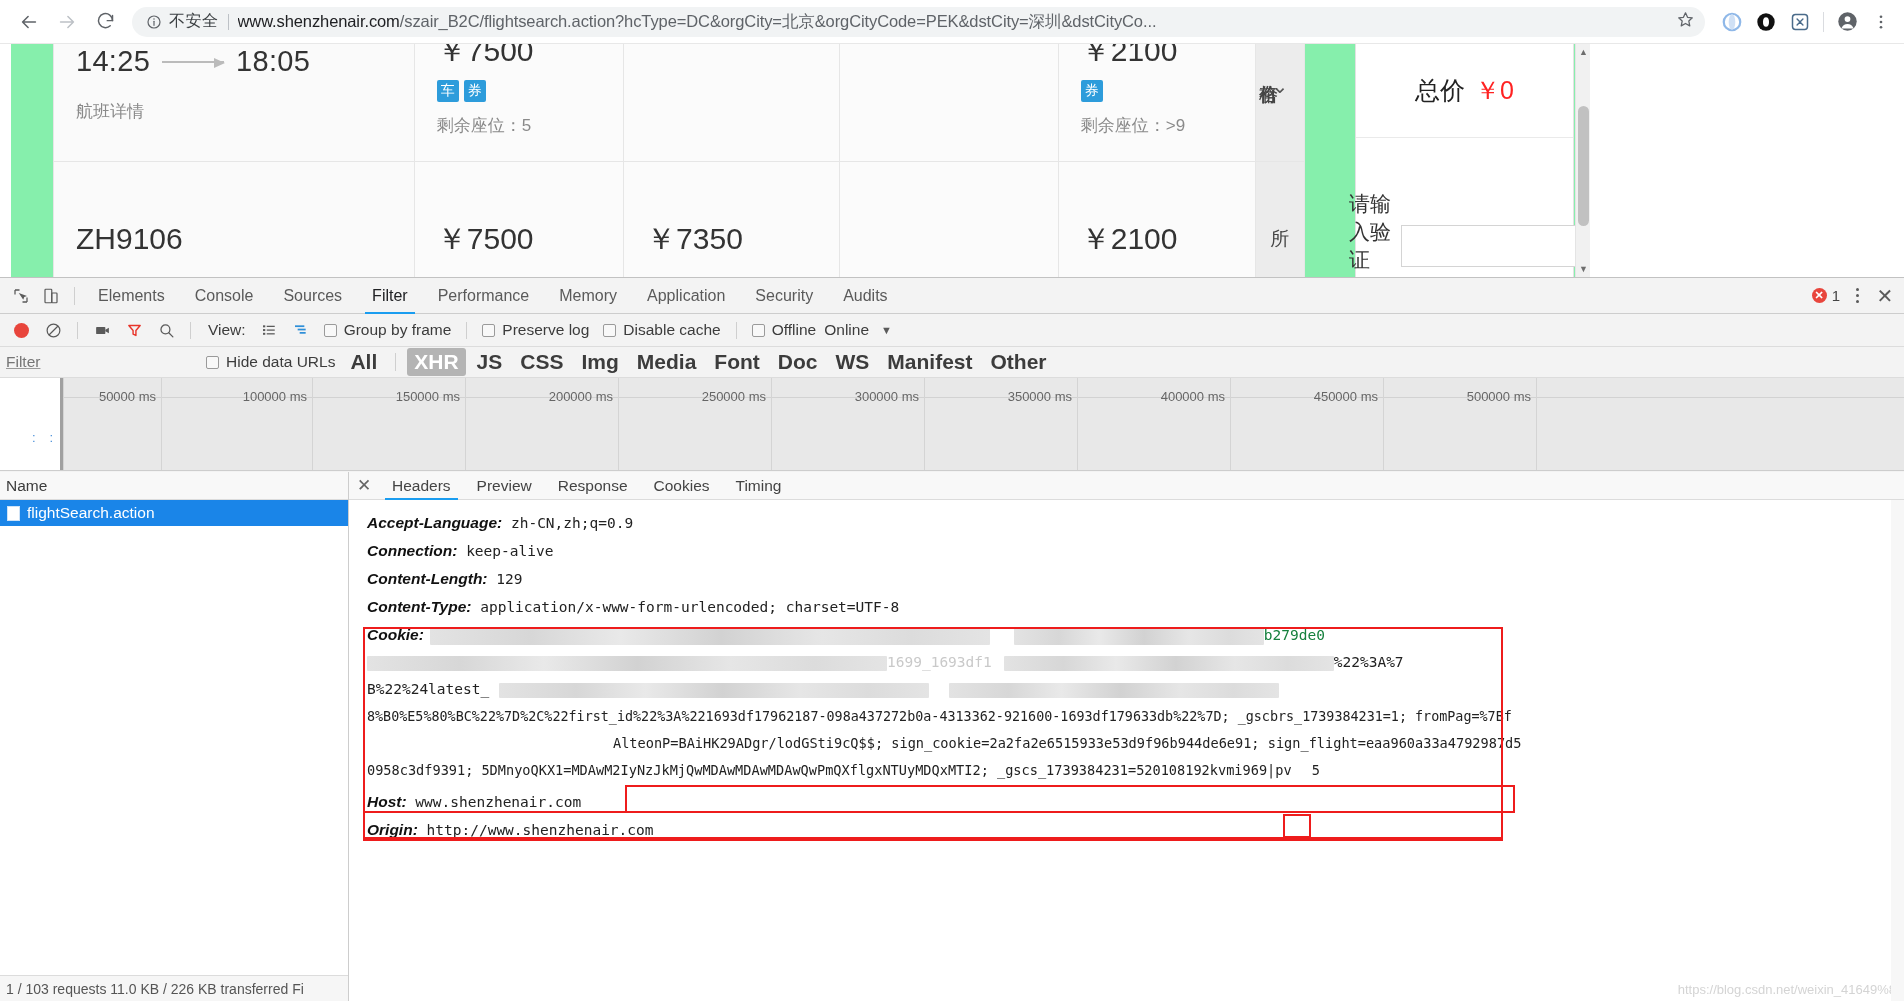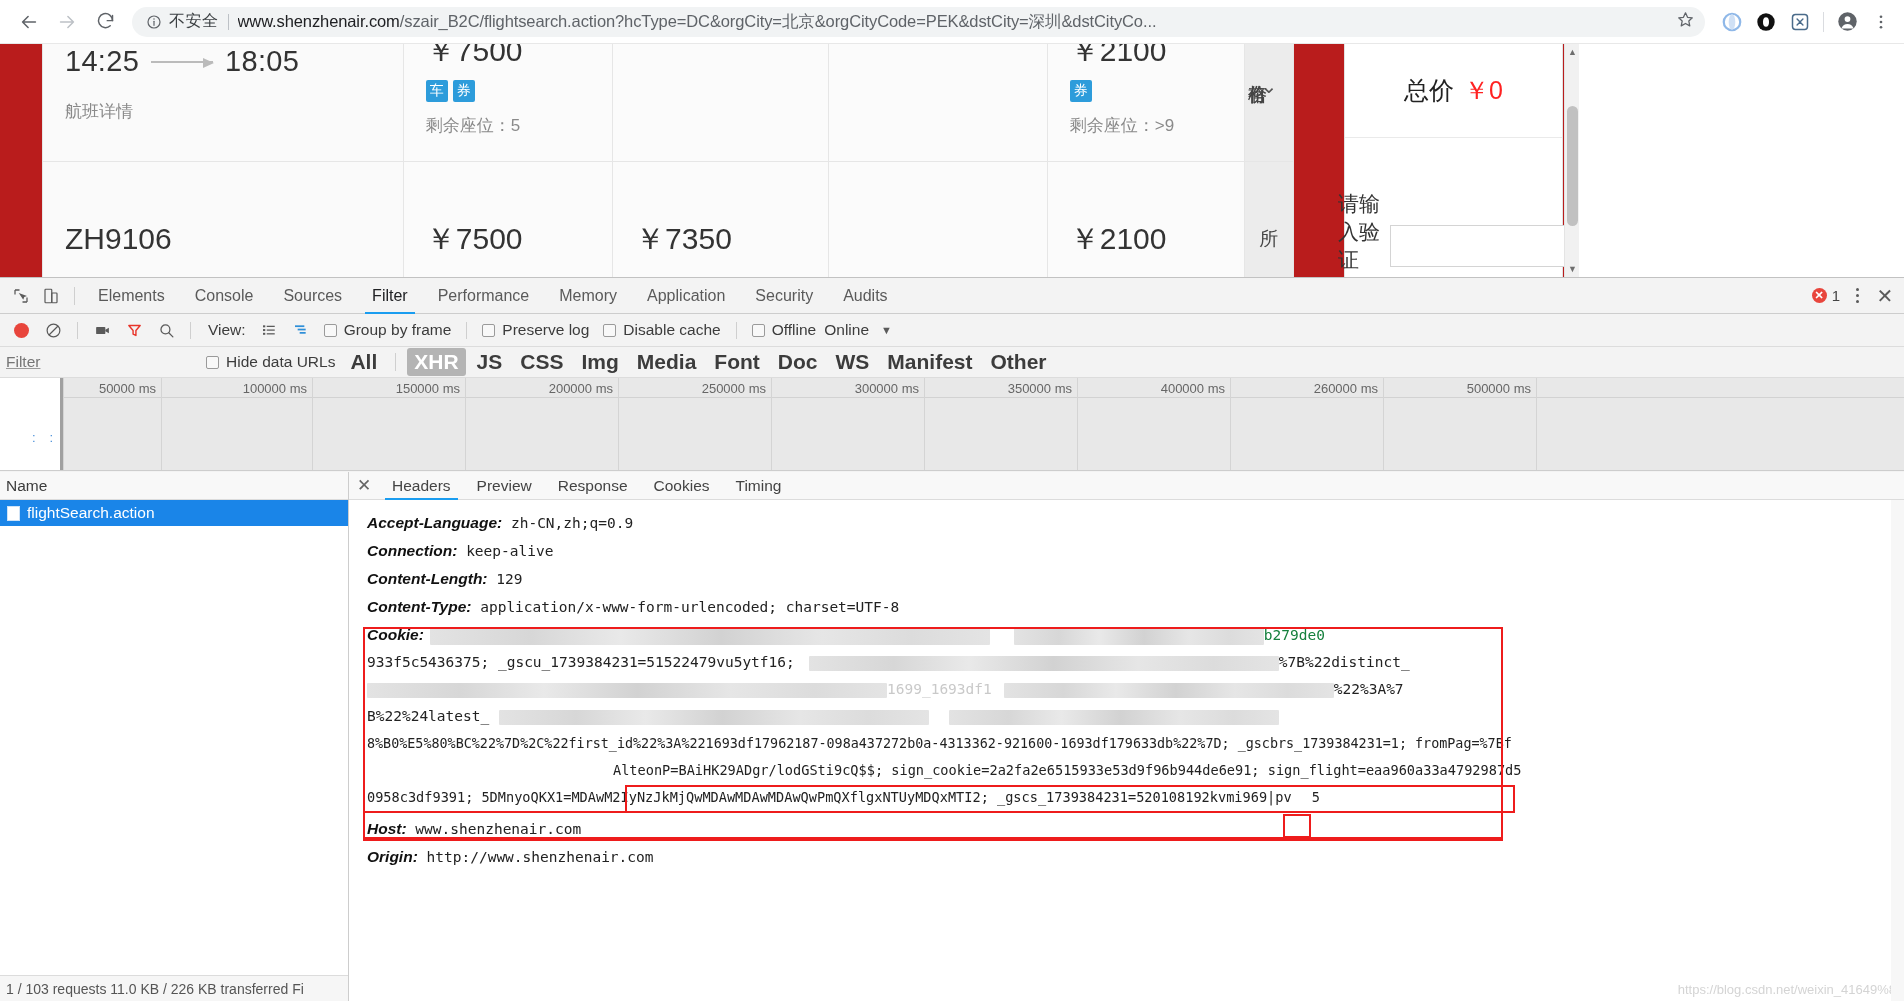--- a/index.html
+++ b/index.html
@@ -39,22 +39,22 @@
     text-overflow: ellipsis; flex: 1 1 auto; min-width: 0; letter-spacing: -.1px;
   }
   .url b { color: #202124; font-weight: 400; }
   .star { flex: 0 0 auto; margin-left: 8px; color: #5f6368; }
   .ext-icons { display: flex; align-items: center; flex: 0 0 auto; }
   .ext { width: 34px; height: 34px; display: flex; align-items: center; justify-content: center; }
   .chrome-div { width: 1px; height: 20px; background: #dadce0; margin: 0 6px; }
 
   
   .page {
-    position: absolute; left: 0; top: 44px; width: 1579px; height: 233px;
-    background: #b91c1c; overflow: hidden;
+    position: absolute; left: 11px; top: 44px; width: 1579px; height: 233px;
+    background: #86efac; overflow: hidden;
   }
   .ftable {
     position: absolute; left: 42px; top: -38px; width: 1252px;
     border-collapse: collapse; table-layout: fixed;
   }
   .frow { height: 155px; }
   .fcell {
     border: 1px solid #e6e6e6; background: #fafafa; vertical-align: middle;
     padding: 0 22px; height: 155px;
   }
@@ -203,21 +203,21 @@
     background: #fff; border-right: 3px solid #a0a0a0;
   }
   .ov-band {
     position: absolute; left: 0; top: 0; right: 0; height: 20px;
     border-bottom: 1px solid #d2d2d2;
   }
   .ov-tick {
     position: absolute; top: 0; height: 93px; border-right: 1px solid #d4d4d4;
   }
   .ov-tick span {
-    position: absolute; right: 5px; top: 3px; font-size: 13px; color: #666;
+    position: absolute; right: 5px; top: 11px; font-size: 13px; color: #666;
     white-space: nowrap;
   }
   .ov-dots { position: absolute; left: 32px; top: 52px; font-size: 13px; color: #4a90d9; letter-spacing: 14px; }
 
   
   .panes { position: absolute; left: 0; top: 194px; right: 0; bottom: 0; display: flex; }
   .reqlist {
     width: 349px; flex: 0 0 auto; background: #fff; border-right: 1px solid #cdcdcd;
     position: relative;
   }
@@ -579,21 +579,21 @@
       <div class="ov-tick" style="left:63px;width:862px">
           <span>300000 ms</span>
         </div>
       <div class="ov-tick" style="left:63px;width:1015px">
           <span>350000 ms</span>
         </div>
       <div class="ov-tick" style="left:63px;width:1168px">
           <span>400000 ms</span>
         </div>
       <div class="ov-tick" style="left:63px;width:1321px">
-          <span>260000 ms</span>
+          <span>450000 ms</span>
         </div>
       <div class="ov-tick" style="left:63px;width:1474px">
           <span>500000 ms</span>
         </div>
       <div class="ov-left"></div>
       <div class="ov-dots">::</div>
     </div>
 
     <div class="panes">
       <div class="reqlist">
@@ -619,21 +619,20 @@
 
         <div class="headers-body">
           <div class="hline"><b>Accept-Language:</b><span> zh-CN,zh;q=0.9</span></div>
           <div class="hline"><b>Connection:</b><span> keep-alive</span></div>
           <div class="hline"><b>Content-Length:</b><span> 129</span></div>
           <div class="hline"><b>Content-Type:</b><span> application/x-www-form-urlencoded; charset=UTF-8</span></div>
 
           <div class="cookie-block">
             <div class="hline"><b>Cookie:</b><span class="redact tall" style="width:560px;margin-left:6px"></span><span class="redact tall" style="width:250px;margin-left:24px"></span><span style="color:#15803d;">b279de0</span></div>
 
-            <div class="hline"><span>933f5c5436375; _gscu_1739384231=51522479vu5ytf16;</span><span class="redact" style="width:470px;margin-left:14px"></span><span>%7B%22distinct_</span></div>
 
             <div class="hline"><span class="redact" style="width:520px"></span><span style="color:#c9c9c9">1699_1693df1</span><span class="redact" style="width:330px;margin-left:12px"></span><span>%22%3A%7</span></div>
 
             <div class="hline"><span>B%22%24latest_</span><span class="redact" style="width:430px;margin-left:10px"></span><span class="redact" style="width:330px;margin-left:20px"></span></div>
 
 
             <div class="hline" style="font-size:13.4px"><span>8%B0%E5%80%BC%22%7D%2C%22first_id%22%3A%221693df17962187-098a437272b0a-4313362-921600-1693df179633db%22%7D; _gscbrs_1739384231=1; fromPag</span><span>=%7Bf</span></div>
 
             <div class="hline" style="font-size:13.6px"><span style="margin-left:246px">AlteonP=BAiHK29ADgr/lodGSti9cQ$$; sign_cookie=2a2fa2e6515933e53d9f96b944de6e91; sign_flight=eaa960a33a4792</span><span>987d5</span></div>
 

